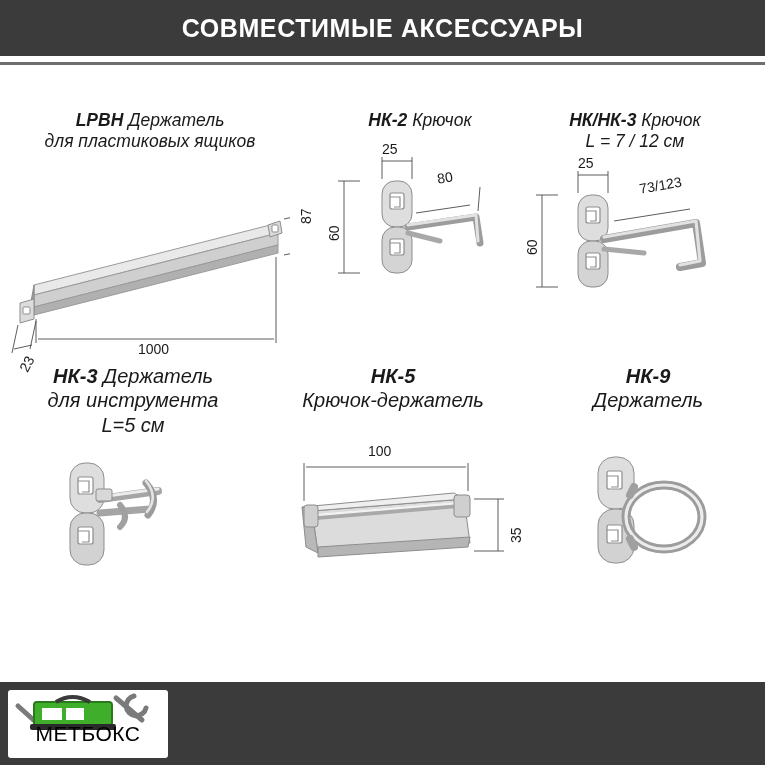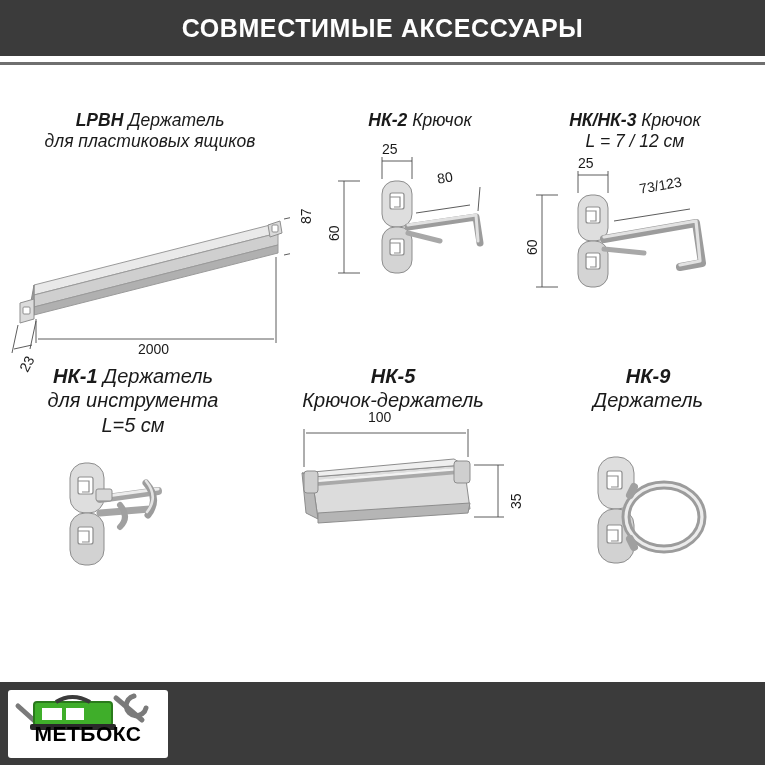--- a/index.html
+++ b/index.html
@@ -95,21 +95,21 @@
     background: #ffffff;
     border-radius: 3px;
     overflow: hidden;
   }
   .logo-text {
     position: absolute;
     left: 0; top: 32px;
     width: 160px;
     text-align: center;
     font-size: 21px;
-    font-weight: bold;
+    font-weight: normal;
     color: #000000;
     letter-spacing: 0.5px;
   }
 </style>
 </head>
 <body>
 
 <div class="page">
 
   <div class="header">
@@ -153,21 +153,21 @@
             <line x1="26" y1="152" x2="26" y2="176"></line>
             <line x1="266" y1="90" x2="266" y2="176"></line>
             <line x1="28" y1="172" x2="264" y2="172"></line>
 
             <line x1="8" y1="158" x2="2" y2="186"></line>
             <line x1="26" y1="154" x2="20" y2="182"></line>
             <line x1="4" y1="182" x2="22" y2="178"></line>
           </g>
         </svg>
         <div class="dim" style="left:288px; top:57px; transform:rotate(-90deg); transform-origin:left top;">87</div>
-        <div class="dim" style="left:128px; top:174px;">2000</div>
+        <div class="dim" style="left:128px; top:174px;">1000</div>
         <div class="dim" style="left:6px; top:200px; transform:rotate(-62deg); transform-origin:left top;">23</div>
       </div>
     </div>
 
     <div class="cell" style="left:320px; top:38px; width:200px;">
       <div class="cap">
         <div class="cap-l1">
           <span class="code">НК-2</span>
           <span>Крючок</span>
         </div>
@@ -241,21 +241,21 @@
         </svg>
         <div class="dim" style="left:58px; top:-12px;">25</div>
         <div class="dim" style="left:118px; top:14px; transform:rotate(-10deg); transform-origin:left top;">73/123</div>
         <div class="dim" style="left:4px; top:88px; transform:rotate(-90deg); transform-origin:left top;">60</div>
       </div>
     </div>
 
     <div class="cell cap-big" style="left:8px; top:292px; width:250px;">
       <div class="cap">
         <div class="cap-l1">
-          <span class="code">НК-1</span>
+          <span class="code">НК-3</span>
           <span>Держатель</span>
         </div>
         <div class="cap-l2">для инструмента</div>
         <div class="cap-l2">L=5 см</div>
       </div>
 
       <div class="art" style="height:170px; margin-top:16px;">
         <svg width="250" height="170" viewBox="0 0 250 170">
           <g>
             <rect x="62" y="10" width="34" height="50" rx="15" fill="#dedede" stroke="#8d8d8d" stroke-width="1"></rect>
@@ -278,21 +278,21 @@
     </div>
 
     <div class="cell cap-big" style="left:268px; top:292px; width:250px;">
       <div class="cap">
         <div class="cap-l1">
           <span class="code">НК-5</span>
         </div>
         <div class="cap-l2">Крючок-держатель</div>
       </div>
 
-      <div class="art" style="height:170px; ">
+      <div class="art" style="height:170px; margin-top:34px;">
         <svg width="250" height="170" viewBox="0 0 250 170">
           <g>
 
             <polygon points="44,64 196,52 202,96 50,106" fill="#dcdcdc" stroke="#8d8d8d" stroke-width="1"></polygon>
             <polygon points="44,64 50,106 38,100 34,60" fill="#b8b8b8" stroke="#8d8d8d" stroke-width="1"></polygon>
             <polygon points="34,60 44,64 196,52 186,46" fill="#efefef" stroke="#8d8d8d" stroke-width="1"></polygon>
 
             <path d="M48 70 L190 58" fill="none" stroke="#a9a9a9" stroke-width="6" stroke-linecap="round"></path>
             <path d="M48 68 L190 56" fill="none" stroke="#f2f2f2" stroke-width="2.4" stroke-linecap="round"></path>
             <rect x="186" y="48" width="16" height="22" rx="3" fill="#cfcfcf" stroke="#8d8d8d" stroke-width="1"></rect>

